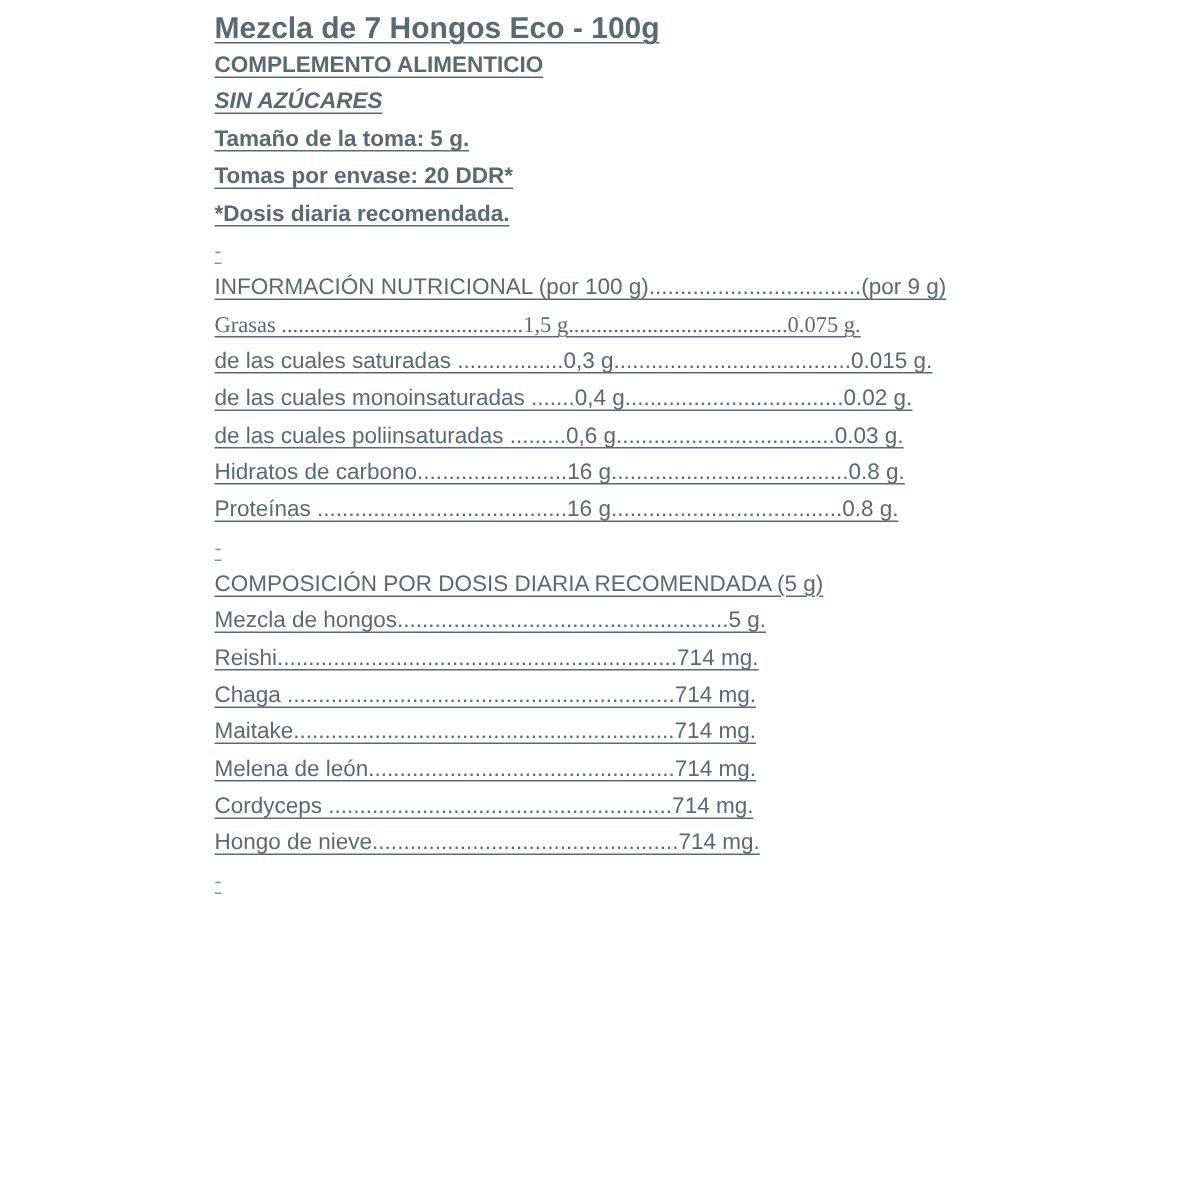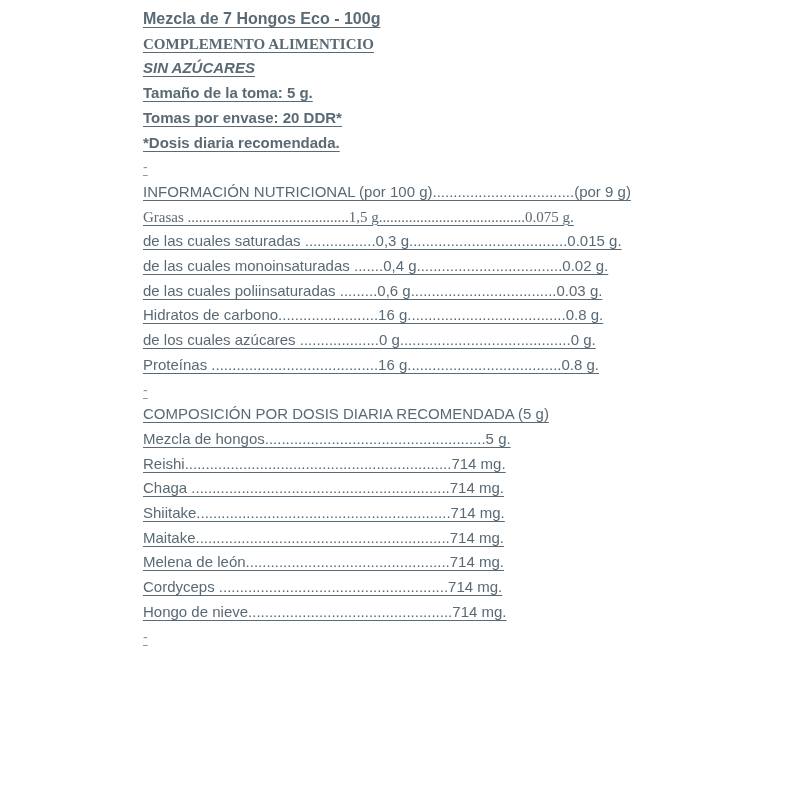--- a/index.html
+++ b/index.html
@@ -18,33 +18,33 @@
     white-space: nowrap;
   }
   .doc p {
     margin: 0;
     line-height: 24.7px;
     text-decoration: underline;
     text-decoration-thickness: 1px;
     text-underline-offset: 3px;
   }
   .b { font-weight: 700; }
-  .title { font-size: 16px; }
+  .title { font-size: 20px; }
   .nrow { line-height: 24.9px; }
   .crow { line-height: 24.6px; }
   .sep {
     text-decoration: none;
     font-size: 14px;
     color: #8a959d;
   }
   .mt1  { margin-top: 1px; }
   .mt2  { margin-top: 2px; }
   .mt4  { margin-top: 4px; font-family: Liberation Serif, serif; }
   .mt5  { margin-top: 5px; }
-  .mt7  { margin-top: 7px; font-family: Liberation Serif, serif; }
+  .mt7  { margin-top: 7px; }
   .mt11 { margin-top: 11px; }
   .mt12 { margin-top: 12px; }
   .mt15 { margin-top: 15px; font-style: italic; }
 </style>
 </head>
 <body>
 
 <div class="doc">
 
   <p class="b title">Mezcla de 7 Hongos Eco - 100g</p>
@@ -56,30 +56,28 @@
   <p class="b">*Dosis diaria recomendada.</p>
 
   <p class="sep mt11">-</p>
 
   <p class="mt5">INFORMACIÓN NUTRICIONAL (por 100 g)..................................(por 9 g)</p>
   <p class="nrow mt4">Grasas ...........................................1,5 g.......................................0.075 g.</p>
   <p class="nrow">de las cuales saturadas .................0,3 g......................................0.015 g.</p>
   <p class="nrow">de las cuales monoinsaturadas .......0,4 g...................................0.02 g.</p>
   <p class="nrow">de las cuales poliinsaturadas .........0,6 g...................................0.03 g.</p>
   <p class="nrow">Hidratos de carbono........................16 g......................................0.8 g.</p>
-  <p class="nrow">de los cuales azúcares ...................0 g.........................................0 g.</p>
   <p class="nrow">Proteínas ........................................16 g.....................................0.8 g.</p>
 
   <p class="sep mt2">-</p>
 
   <p class="mt5">COMPOSICIÓN POR DOSIS DIARIA RECOMENDADA (5 g)</p>
   <p class="crow mt1">Mezcla de hongos.....................................................5 g.</p>
   <p class="crow">Reishi................................................................714 mg.</p>
   <p class="crow">Chaga ..............................................................714 mg.</p>
-  <p class="crow">Shiitake.............................................................714 mg.</p>
   <p class="crow">Maitake.............................................................714 mg.</p>
   <p class="crow">Melena de león.................................................714 mg.</p>
   <p class="crow">Cordyceps .......................................................714 mg.</p>
   <p class="crow">Hongo de nieve.................................................714 mg.</p>
 
   <p class="sep">-</p>
 
 </div>
 
 </body></html>

